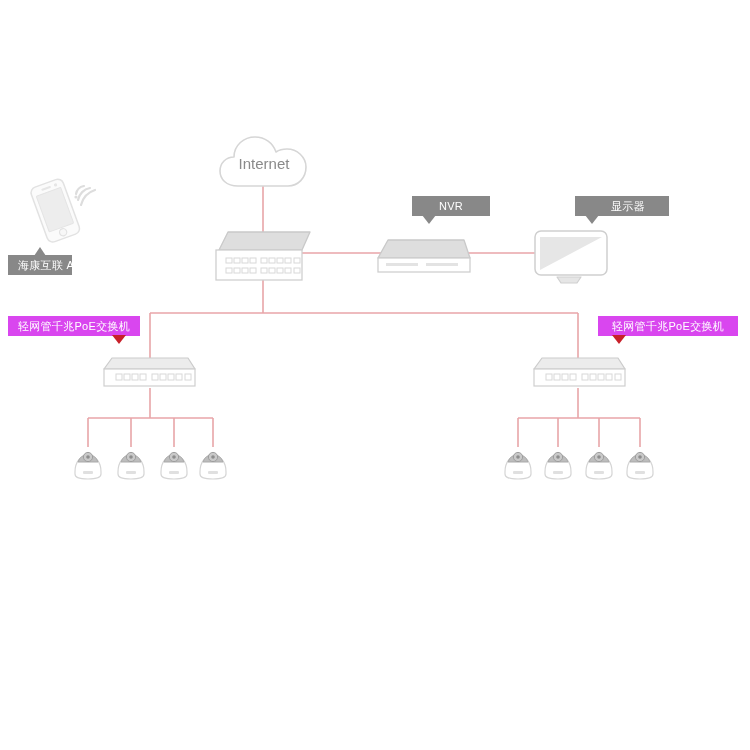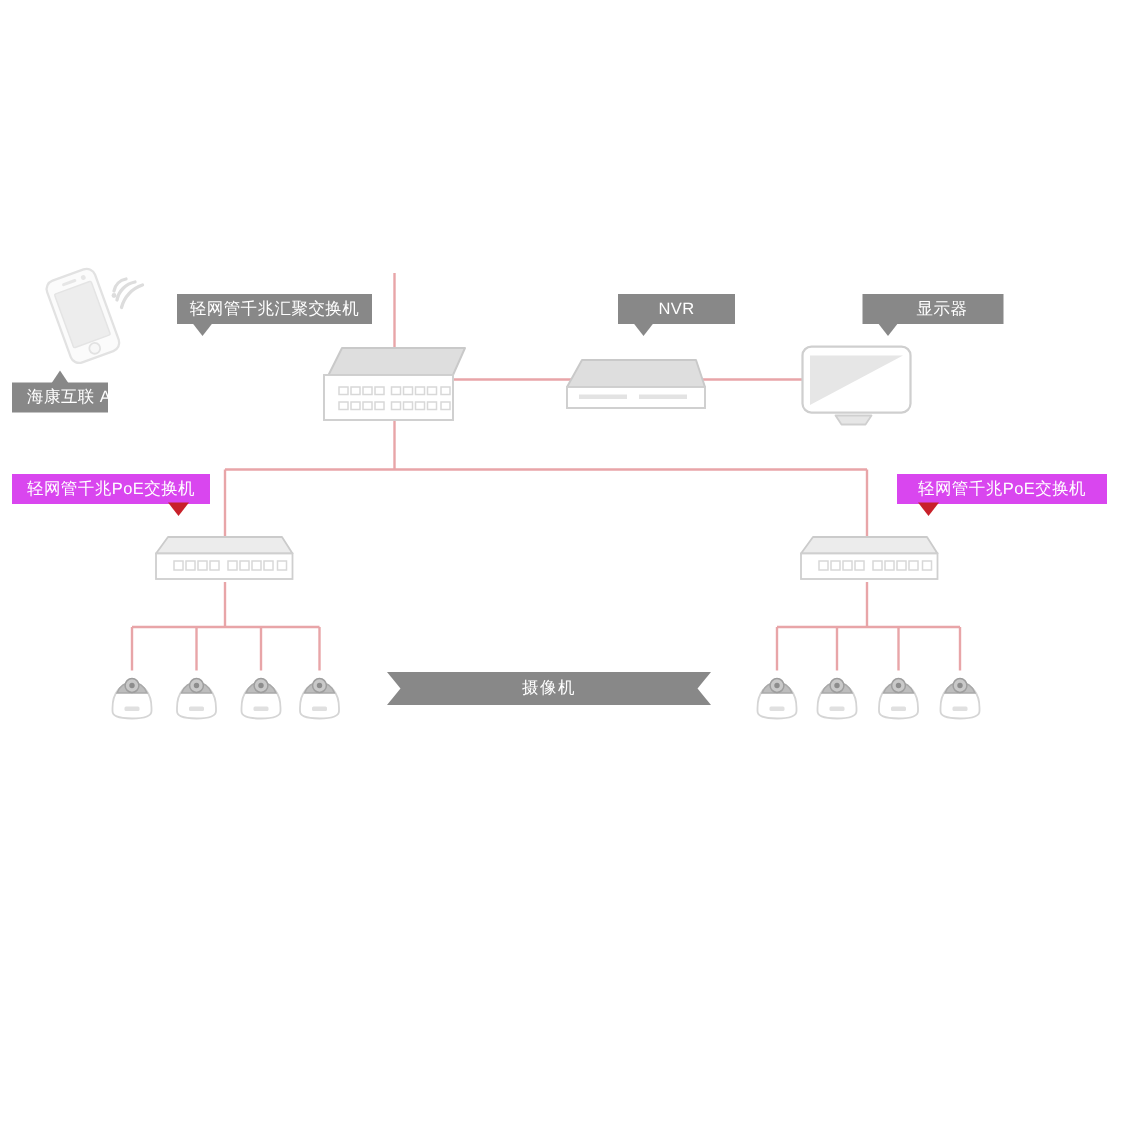--- a/index.html
+++ b/index.html
@@ -130,20 +130,28 @@
 
       <line x1="578" y1="388" x2="578" y2="418"></line>
       <line x1="518" y1="418" x2="640" y2="418"></line>
       <line x1="518" y1="418" x2="518" y2="447"></line>
       <line x1="558" y1="418" x2="558" y2="447"></line>
       <line x1="599" y1="418" x2="599" y2="447"></line>
       <line x1="640" y1="418" x2="640" y2="447"></line>
     </g>
   </svg>
 
+  <div class="node" style="left:218px; top:133px; width:92px; height:58px;">
+    <svg width="92" height="58" viewBox="0 0 92 58" xmlns="http://www.w3.org/2000/svg">
+      <path d="M20 53 C8 53 2 46 2 38 C2 30 8 24 16 24 C16 12 26 4 37 4
+               C47 4 55 10 58 19 C61 17 65 16 69 16 C79 16 88 24 88 34
+               C88 45 80 53 70 53 Z" fill="#ffffff" stroke="#d6d6d6" stroke-width="1.6" stroke-linejoin="round"></path>
+    </svg>
+    <div class="cloud-label">Internet</div>
+  </div>
 
   <div class="node" style="left:18px; top:172px; width:80px; height:72px;">
     <svg width="80" height="72" viewBox="0 0 80 72" xmlns="http://www.w3.org/2000/svg">
       <g transform="rotate(-20 36 38)">
         <rect x="20" y="10" width="34" height="58" rx="6" ry="6" fill="#fbfbfb" stroke="#e2e2e2" stroke-width="1.5"></rect>
         <rect x="24" y="19" width="26" height="38" rx="1" ry="1" fill="#ededed" stroke="#e4e4e4" stroke-width="1"></rect>
         <rect x="31" y="14" width="10" height="2" rx="1" fill="#e6e6e6"></rect>
         <circle cx="46" cy="15" r="1.6" fill="#e6e6e6"></circle>
         <circle cx="37" cy="62" r="3.6" fill="#f7f7f7" stroke="#e2e2e2" stroke-width="1.2"></circle>
       </g>
@@ -154,24 +162,20 @@
         <circle cx="58" cy="25" r="1.6" fill="#dddddd" stroke="none"></circle>
       </g>
     </svg>
   </div>
 
   <div class="callout gray" style="left:8px; top:255px; width:64px;">
     <span class="app-label-text">海康互联 APP</span>
     <span class="tail up-right"></span>
   </div>
 
-  <div class="callout gray" style="left:118px; top:196px; width:130px;">
-    <span>轻网管千兆汇聚交换机</span>
-    <span class="tail down-left"></span>
-  </div>
 
   <div class="node" style="left:206px; top:228px; width:114px; height:56px;">
     <svg width="114" height="56" viewBox="0 0 114 56" xmlns="http://www.w3.org/2000/svg">
       <path d="M13 22 L22 4 L104 4 L96 22 Z" fill="#dedede" stroke="#c9c9c9" stroke-width="1.3" stroke-linejoin="round"></path>
       <rect x="10" y="22" width="86" height="30" fill="#ffffff" stroke="#cfcfcf" stroke-width="1.3"></rect>
       <g fill="none" stroke="#d8d8d8" stroke-width="1">
         <rect x="20" y="30" width="6" height="5"></rect>
           <rect x="28" y="30" width="6" height="5"></rect>
         <rect x="36" y="30" width="6" height="5"></rect>
           <rect x="44" y="30" width="6" height="5"></rect>
@@ -259,25 +263,20 @@
           <rect x="42" y="19" width="6" height="6"></rect>
         <rect x="54" y="19" width="6" height="6"></rect>
           <rect x="62" y="19" width="6" height="6"></rect>
         <rect x="70" y="19" width="6" height="6"></rect>
           <rect x="78" y="19" width="6" height="6"></rect>
         <rect x="87" y="19" width="6" height="6"></rect>
       </g>
     </svg>
   </div>
 
-  <div class="banner" style="left:258px; top:448px; width:216px;">
-    <span class="notch left"></span>
-    <span>摄像机</span>
-    <span class="notch right"></span>
-  </div>
 
   <div class="node" style="left:66px; top:443px; width:170px; height:40px;">
     <svg width="170" height="40" viewBox="0 0 170 40" xmlns="http://www.w3.org/2000/svg">
       <g transform="translate(8,0)">
         <path d="M1 29 C1 19 6 13 14 13 C22 13 27 19 27 29 L27 31 C27 34 24 36 14 36 C4 36 1 34 1 31 Z" fill="#ffffff" stroke="#d5d5d5" stroke-width="1.2"></path>
         <path d="M4 19 A10.5 10.5 0 0 1 24 19 Z" fill="#bdbdbd" stroke="#a9a9a9" stroke-width="1"></path>
         <circle cx="14" cy="14" r="4.6" fill="#c9c9c9" stroke="#9e9e9e" stroke-width="1"></circle>
         <circle cx="14" cy="14" r="1.8" fill="#8d8d8d"></circle>
         <rect x="9" y="28" width="10" height="3" rx="1" fill="#e0e0e0"></rect>
       </g>

